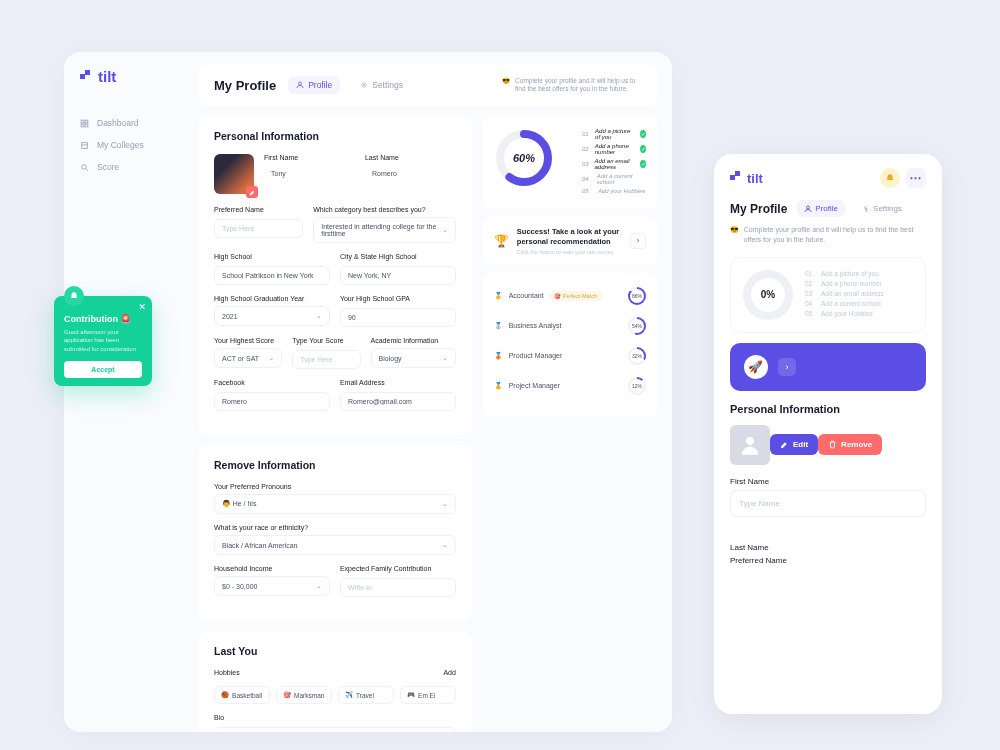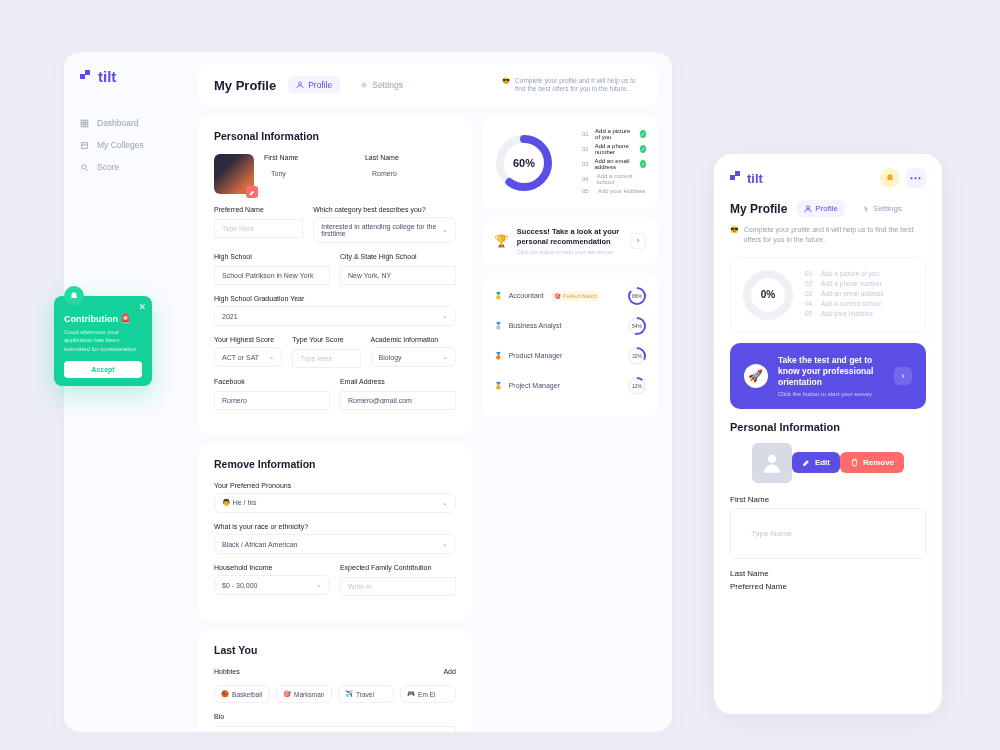--- a/index.html
+++ b/index.html
@@ -29,36 +29,36 @@
   .d-body { display:flex; gap:10px; margin-top:10px;}
   .d-left { width:280px;}
   .d-right { width:180px;}
 
   .card { background:#fff; border-radius:10px; padding:14px 16px; margin-bottom:10px;}
   .sec-title { font-size:10.5px; font-weight:700; color:#1a1a2e; margin-bottom:12px;}
 
   .form-row { display:flex; gap:10px; margin-bottom:10px;}
   .form-col { flex:1;}
   .flabel { font-size:7px; color:#1a1a2e; font-weight:500; margin-bottom:4px; display:block;}
-  .finput { width:100%; border:1px solid #eef0f6; border-radius:0; padding:5px 7px; font-size:7px; color:#4a5068; background:#fff;}
+  .finput { width:100%; border:1px solid #eef0f6; border-radius:6px; padding:5px 7px; font-size:7px; color:#4a5068; background:#fff;}
   .finput::placeholder{color:#c3c8d8;}
   .fselect { width:100%; border:1px solid #eef0f6; border-radius:6px; padding:5px 7px; font-size:7px; color:#4a5068; background:#fff; display:flex; justify-content:space-between; align-items:center; cursor:pointer;}
   .fselect .chev{font-size:7px;color:#98a0b8;}
   .ftext{font-size:7px;color:#4a5068;padding:5px 7px;}
 
   .avatar-row { display:flex; gap:10px; margin-bottom:12px;}
   .avatar { width:40px; height:40px; background: linear-gradient(135deg,#2a2a3e 30%,#d46a3e 80%); border-radius:6px; position:relative;}
   .avatar-edit { position:absolute; bottom:-4px; right:-4px; width:12px; height:12px; background:#ff6b6b; border-radius:3px; display:flex;align-items:center;justify-content:center;}
 
   .hobbies-row{display:flex;gap:6px;}
   .hobby{border:1px solid #eef0f6;border-radius:6px;padding:4px 6px;font-size:6.5px;color:#4a5068;display:flex;align-items:center;gap:3px;flex:1;}
   .add-link{font-size:7px;color:#1a1a2e;cursor:pointer;margin-left:auto;}
 
   .right-card{background:#fff;border-radius:10px;padding:12px;margin-bottom:8px;}
-  .prog-wrap{display:flex;gap:28px;align-items:center;}
+  .prog-wrap{display:flex;gap:28px;font-style:italic;}
   .donut{width:60px;height:60px;position:relative;}
   .donut-val{position:absolute;inset:0;display:flex;align-items:center;justify-content:center;font-size:11px;font-weight:700;color:#1a1a2e;}
   .checklist{flex:1;}
   .check-item{display:flex;align-items:center;gap:4px;font-size:6px;margin-bottom:3px;color:#98a0b8;}
   .check-item.done{color:#1a1a2e;}
   .check-item .num{color:#98a0b8;width:12px;}
   .check-ok{width:8px;height:8px;border-radius:50%;background:#28d17c;margin-left:auto;display:flex;align-items:center;justify-content:center;color:#fff;font-size:5px;}
 
   .success-card{background:#fff;border-radius:10px;padding:10px 12px;display:flex;align-items:center;gap:8px;margin-bottom:8px;}
   .success-txt{flex:1;}
@@ -98,27 +98,27 @@
   .m-checklist{flex:1;}
   .m-check{display:flex;gap:4px;font-size:6.5px;color:#c3c8d8;margin-bottom:3px;}
   .m-check .num{width:12px;}
   .m-cta{background:#5b4ee5;border-radius:10px;padding:12px 14px;display:flex;align-items:center;gap:10px;margin-bottom:12px;}
   .m-cta-ico{width:24px;height:24px;border-radius:50%;background:#fff;display:flex;align-items:center;justify-content:center;font-size:12px;}
   .m-cta-txt{flex:1;}
   .m-cta-title{font-size:8.5px;font-weight:700;color:#fff;line-height:1.3;}
   .m-cta-sub{font-size:6px;color:rgba(255,255,255,0.7);margin-top:3px;}
   .m-cta-btn{width:18px;height:18px;border-radius:5px;background:rgba(255,255,255,0.15);display:flex;align-items:center;justify-content:center;color:#fff;font-size:9px;cursor:pointer;}
   .m-sec-title{font-size:11px;font-weight:700;color:#1a1a2e;margin-bottom:10px;}
-  .m-av-row{display:flex;gap:0;align-items:center;margin-bottom:12px;justify-content:center;}
+  .m-av-row{display:flex;gap:0;align-items:center;margin-bottom:12px;}
   .m-av{width:40px;height:40px;background:#d8dae5;border-radius:6px;display:flex;align-items:center;justify-content:center;}
   .m-btn{display:flex;align-items:center;gap:4px;font-size:8px;font-weight:600;padding:6px 10px;border-radius:6px;cursor:pointer;color:#fff;}
   .m-btn.edit{background:#5b4ee5;}
   .m-btn.rem{background:#ff6b6b;}
   .m-label{font-size:8px;color:#1a1a2e;font-weight:500;margin-bottom:4px;}
-  .m-input{width:100%;border:1px solid #eef0f6;border-radius:6px;padding:20px;font-size:8px;margin-bottom:10px;}
+  .m-input{width:100%;border:1px solid #eef0f6;border-radius:6px;padding:8px;font-size:8px;margin-bottom:26px;}
   .m-input::placeholder{color:#c3c8d8;}
 </style>
 </head>
 <body>
 
 <div class="desk">
   <div class="d-logo">
     <span class="logo-ico"></span>
     <span>tilt</span>
   </div>
@@ -216,20 +216,24 @@
             </div>
           </div>
           <div class="form-row">
             <div class="form-col">
               <span class="flabel">High School Graduation Year</span>
               <div class="fselect">
                   <span>2021</span>
                   <span class="chev">⌄</span>
                 </div>
             </div>
+            <div class="form-col">
+              <span class="flabel">Your High School GPA</span>
+              <input class="finput" value="90" style="">
+            </div>
           </div>
           <div class="form-row">
             <div class="form-col" style="flex:0.8">
               <span class="flabel">Your Highest Score</span>
               <div class="fselect">
                   <span>ACT or SAT</span>
                   <span class="chev">⌄</span>
                 </div>
             </div>
             <div class="form-col" style="flex:0.8">
@@ -476,24 +480,20 @@
           </div>
           <div class="m-check">
             <span class="num">05</span>
             <span>Add your Hobbies</span>
           </div>
         </div>
     </div>
   </div>
   <div class="m-cta">
     <div class="m-cta-ico">🚀</div>
-    <div class="m-cta-txt">
-      <div class="m-cta-title">Take the test and get to know your professional orientation</div>
-      <div class="m-cta-sub">Click the button to start your survey</div>
-    </div>
     <div class="m-cta-btn">›</div>
   </div>
   <div class="m-sec-title">Personal Information</div>
   <div class="m-av-row">
     <div class="m-av">
       <svg width="22" height="22" viewBox="0 0 16 16" fill="#fff">
           <circle cx="8" cy="5" r="3"></circle>
           <path d="M2 15c0-3.3 2.7-6 6-6s6 2.7 6 6"></path>
         </svg>
     </div>

